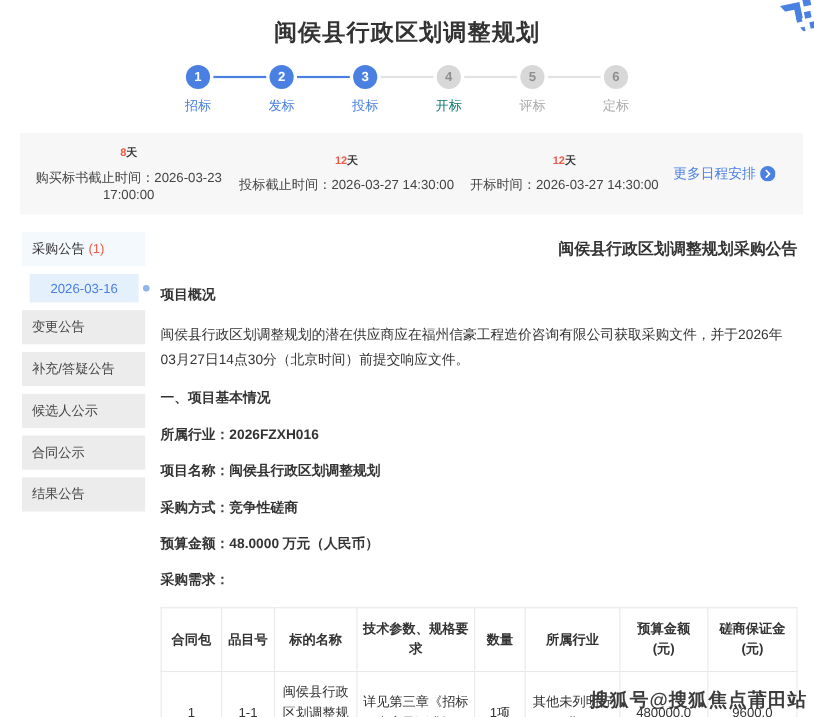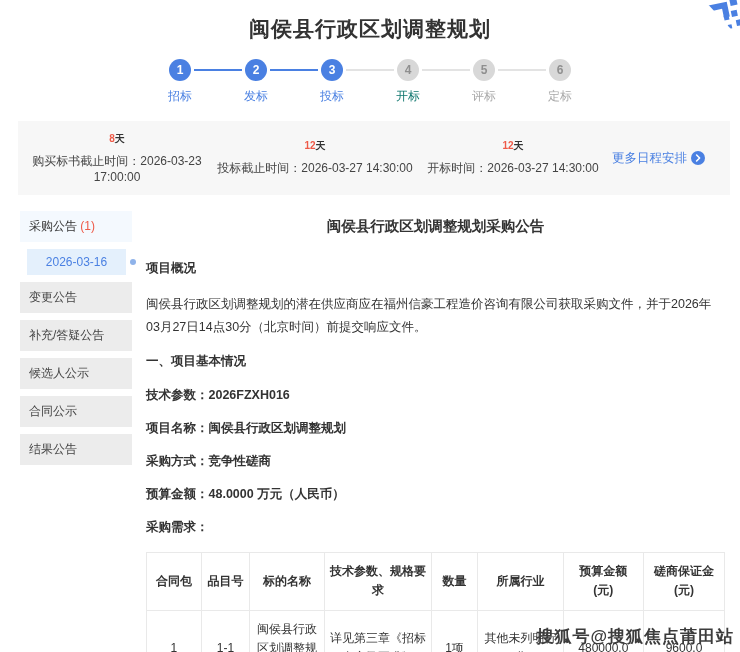--- a/index.html
+++ b/index.html
@@ -130,21 +130,21 @@
     right: -10px; top: 50%;
     transform: translateY(-50%);
     width: 6px; height: 6px;
     border-radius: 50%;
     background: #8fb3ea;
   }
 
   
   .main { flex: 1; min-width: 0; font-size: 12.5px; }
   .ann-title {
-    text-align: center;
+    text-align: right;
     font-size: 14.5px;
     font-weight: bold;
     margin: 6px 0 24px;
   }
   .line { margin-bottom: 16px; color: #333; font-weight: bold; }
   .para { line-height: 1.85; margin-bottom: 14px; }
   .section-title { font-weight: bold; margin-bottom: 17px; }
 
   
   table.demand {
@@ -284,21 +284,21 @@
 
   <div class="main">
     <h2 class="ann-title">闽侯县行政区划调整规划采购公告</h2>
 
     <p class="line">项目概况</p>
     <p class="para">闽侯县行政区划调整规划的潜在供应商应在福州信豪工程造价咨询有限公司获取采购文件，并于2026年03月27日14点30分（北京时间）前提交响应文件。</p>
 
     <p class="line section-title">一、项目基本情况</p>
 
     <p class="line">
-      <span>技术参数：</span><span>2026FZXH016</span>
+      <span>所属行业：</span><span>2026FZXH016</span>
     </p>
     <p class="line">
       <span>项目名称：</span><span>闽侯县行政区划调整规划</span>
     </p>
     <p class="line">
       <span>采购方式：</span><span>竞争性磋商</span>
     </p>
     <p class="line">
       <span>预算金额：</span><span>48.0000 万元（人民币）</span>
     </p>

